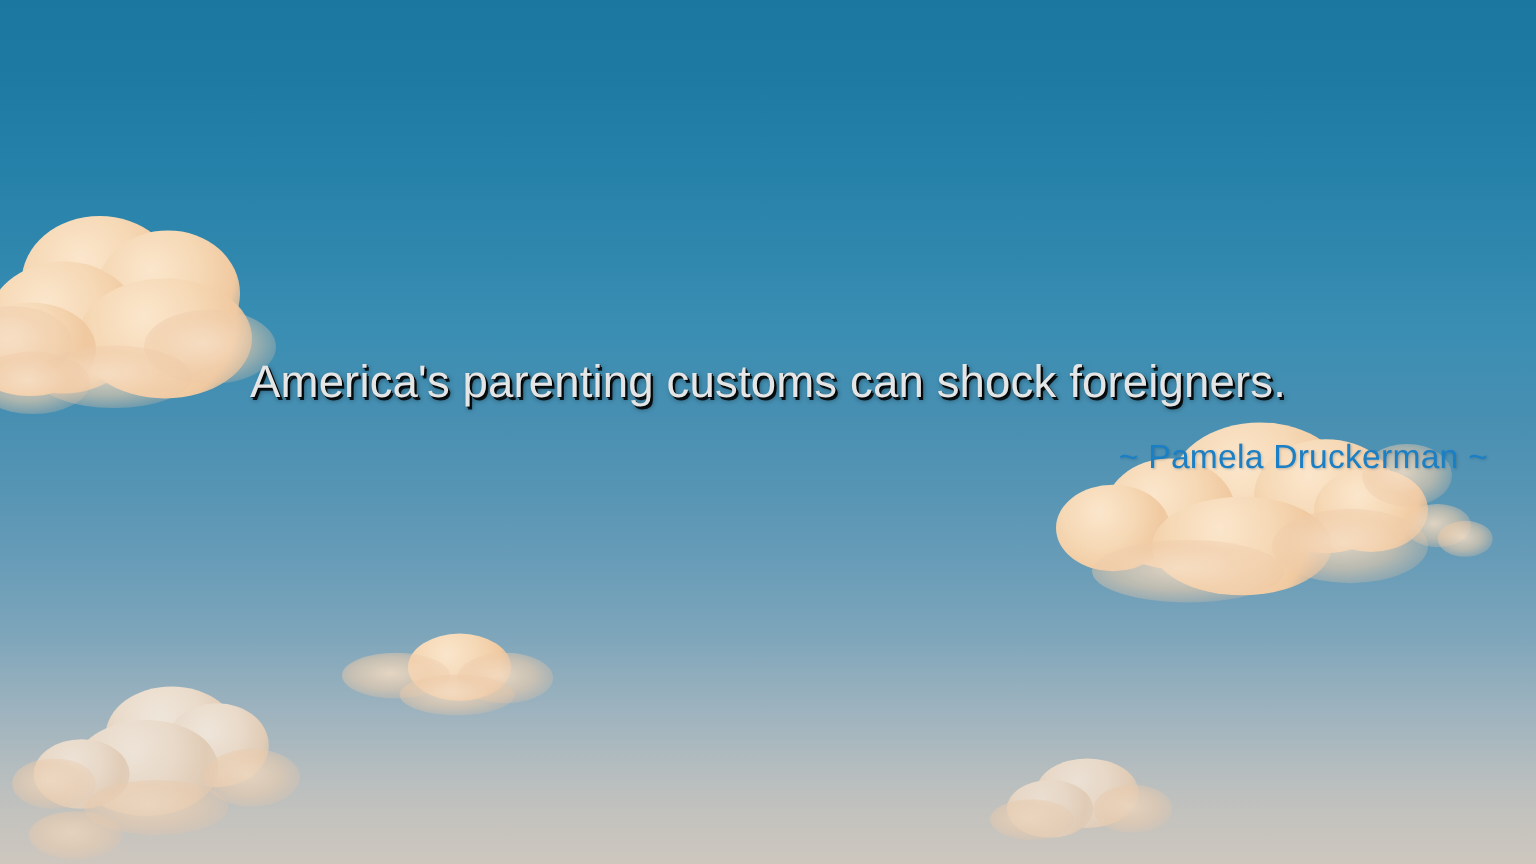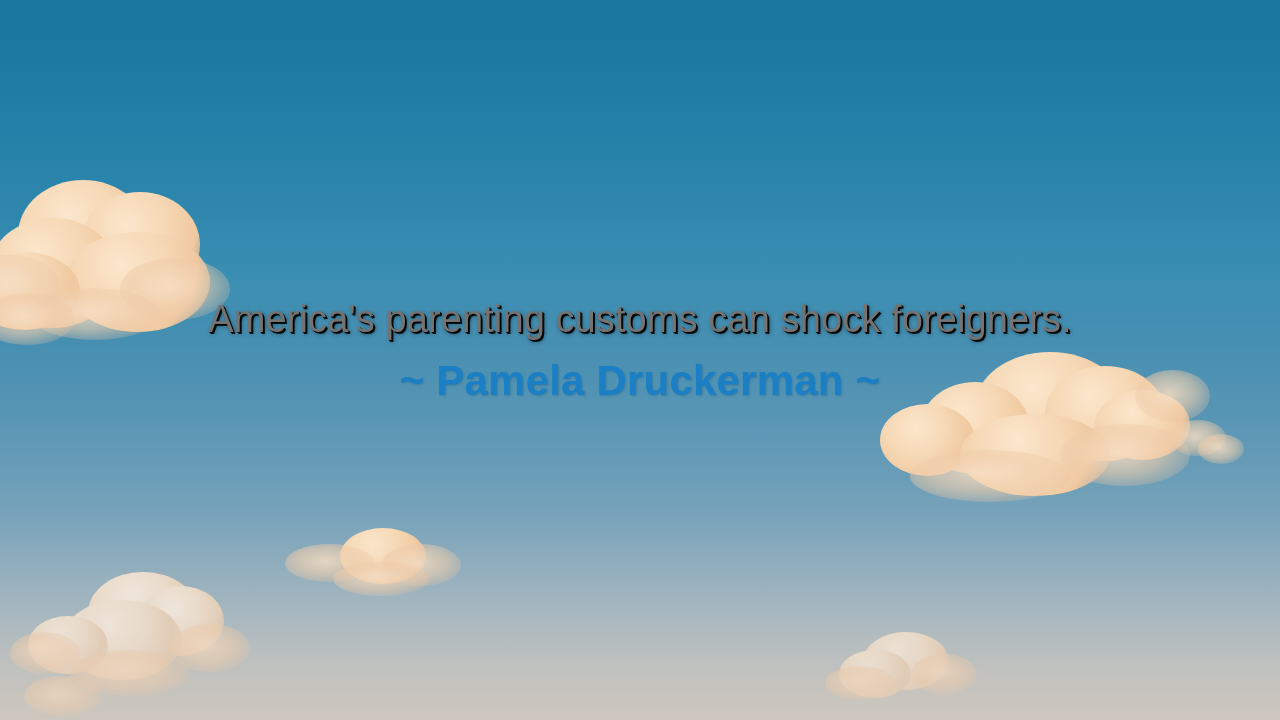--- a/index.html
+++ b/index.html
@@ -85,41 +85,42 @@
     left: 0;
     right: 0;
     top: 296px;
     text-align: center;
     padding: 0 40px;
     box-sizing: border-box;
   }
 
   .quote-text {
     display: block;
-    color: #737373;
+    color: #e5e5e5;
     font-size: 38px;
     line-height: 46px;
     font-weight: 400;
     letter-spacing: 0.1px;
     text-shadow:
        2px 2px 0px rgba(0,0,0,0.85),
        1px 1px 0px rgba(0,0,0,0.8),
        2px 2px 4px rgba(0,0,0,0.45);
     white-space: pre-wrap;
   }
 
   .attribution {
     display: block;
     margin-top: 18px;
     color: #1a7fc4;
-    font-size: 42px;
+    font-size: 28px;
     line-height: 42px;
-    font-weight: 700;
+    font-weight: 400;
     letter-spacing: 0.2px;
     text-shadow: 1px 1px 2px rgba(20,60,90,0.25);
+    text-align: right;
   }
 </style>
 </head>
 <body>
 
 <div id="stage">
 
   <div class="sky"></div>
 
   <div class="cloudgroup" style="left:-30px; top:180px; width:260px; height:165px;">

